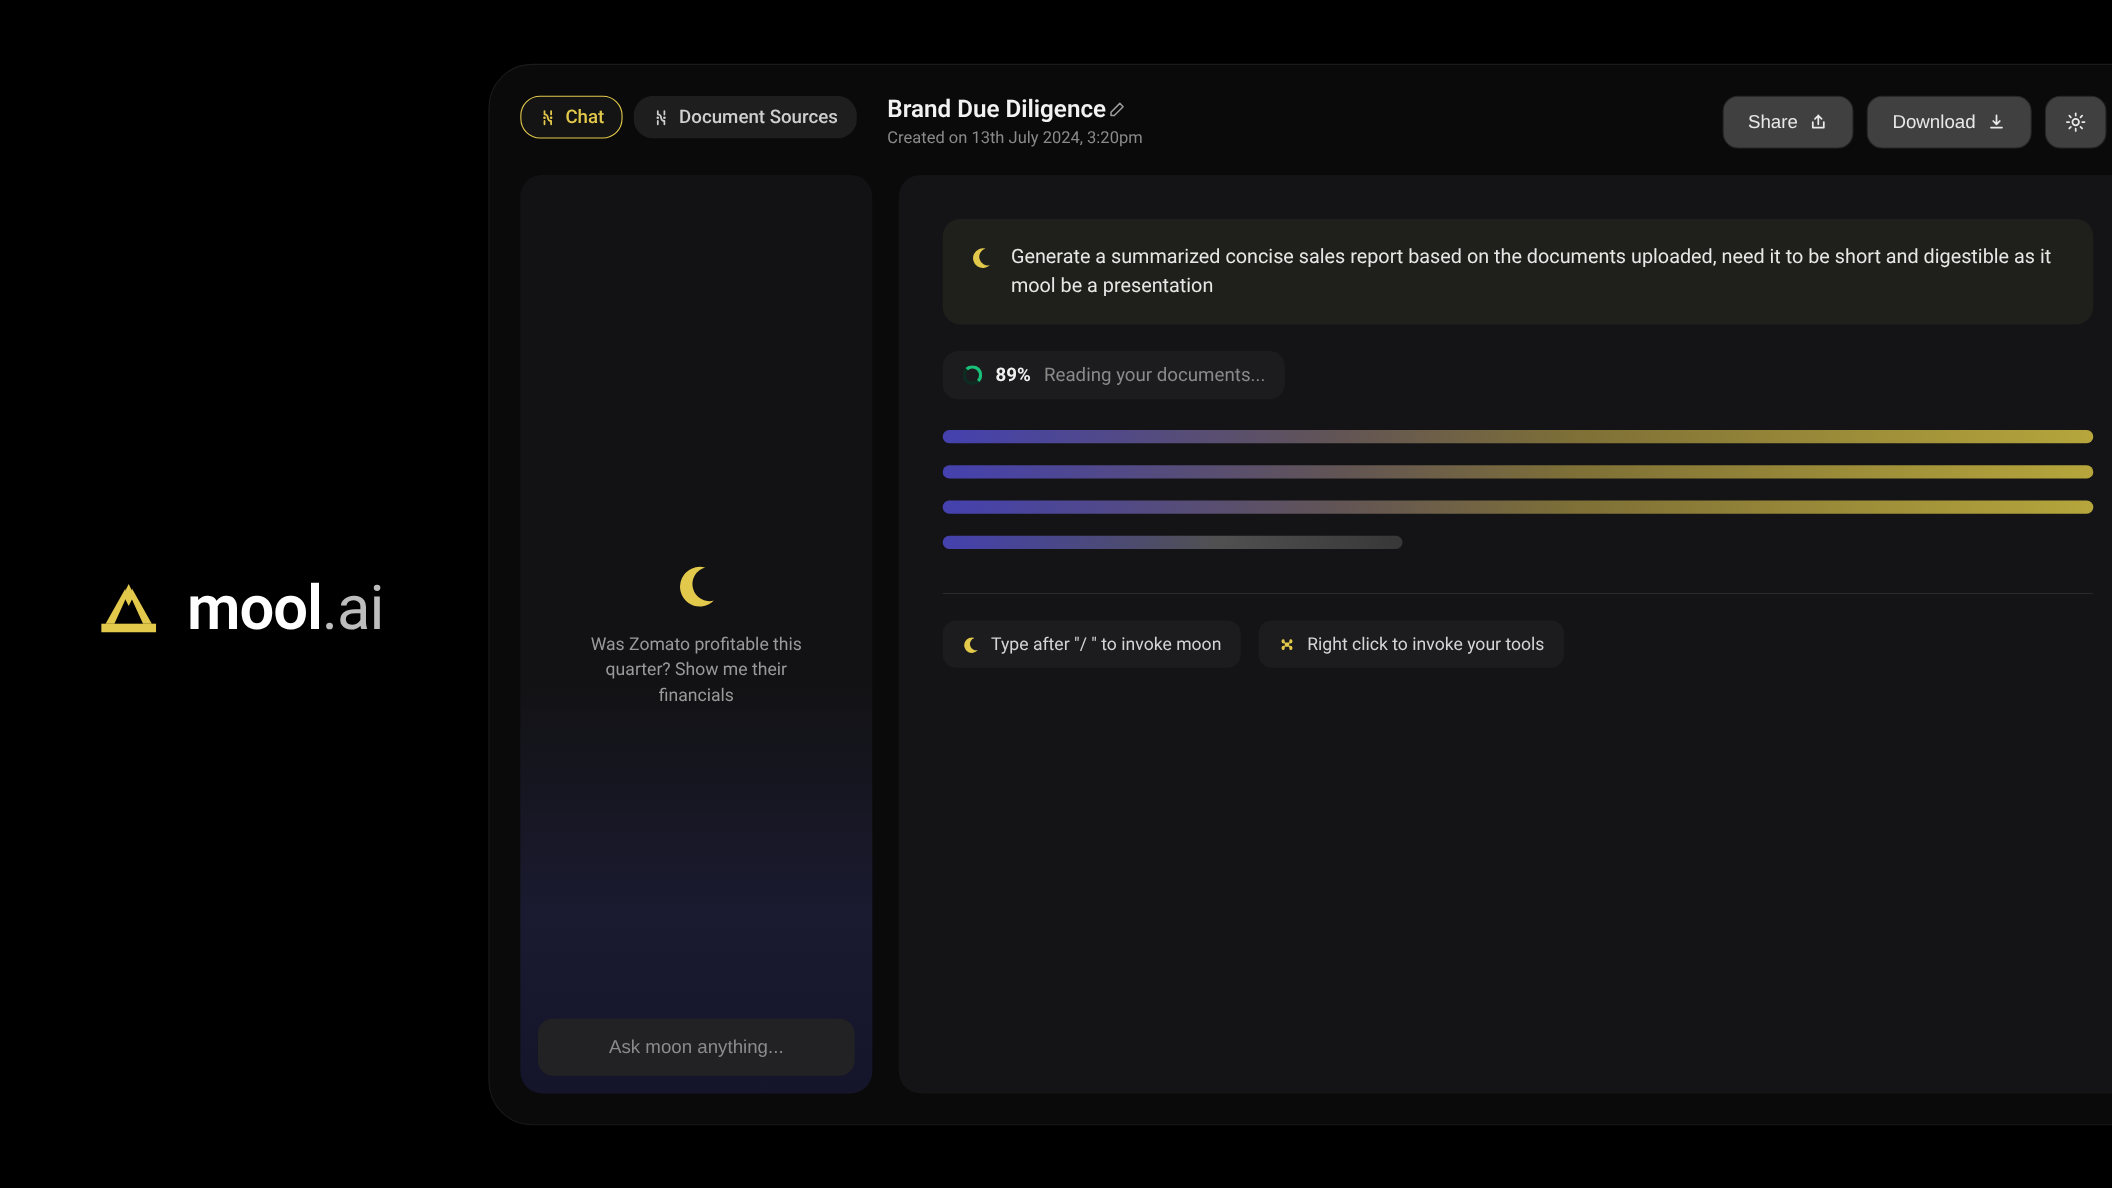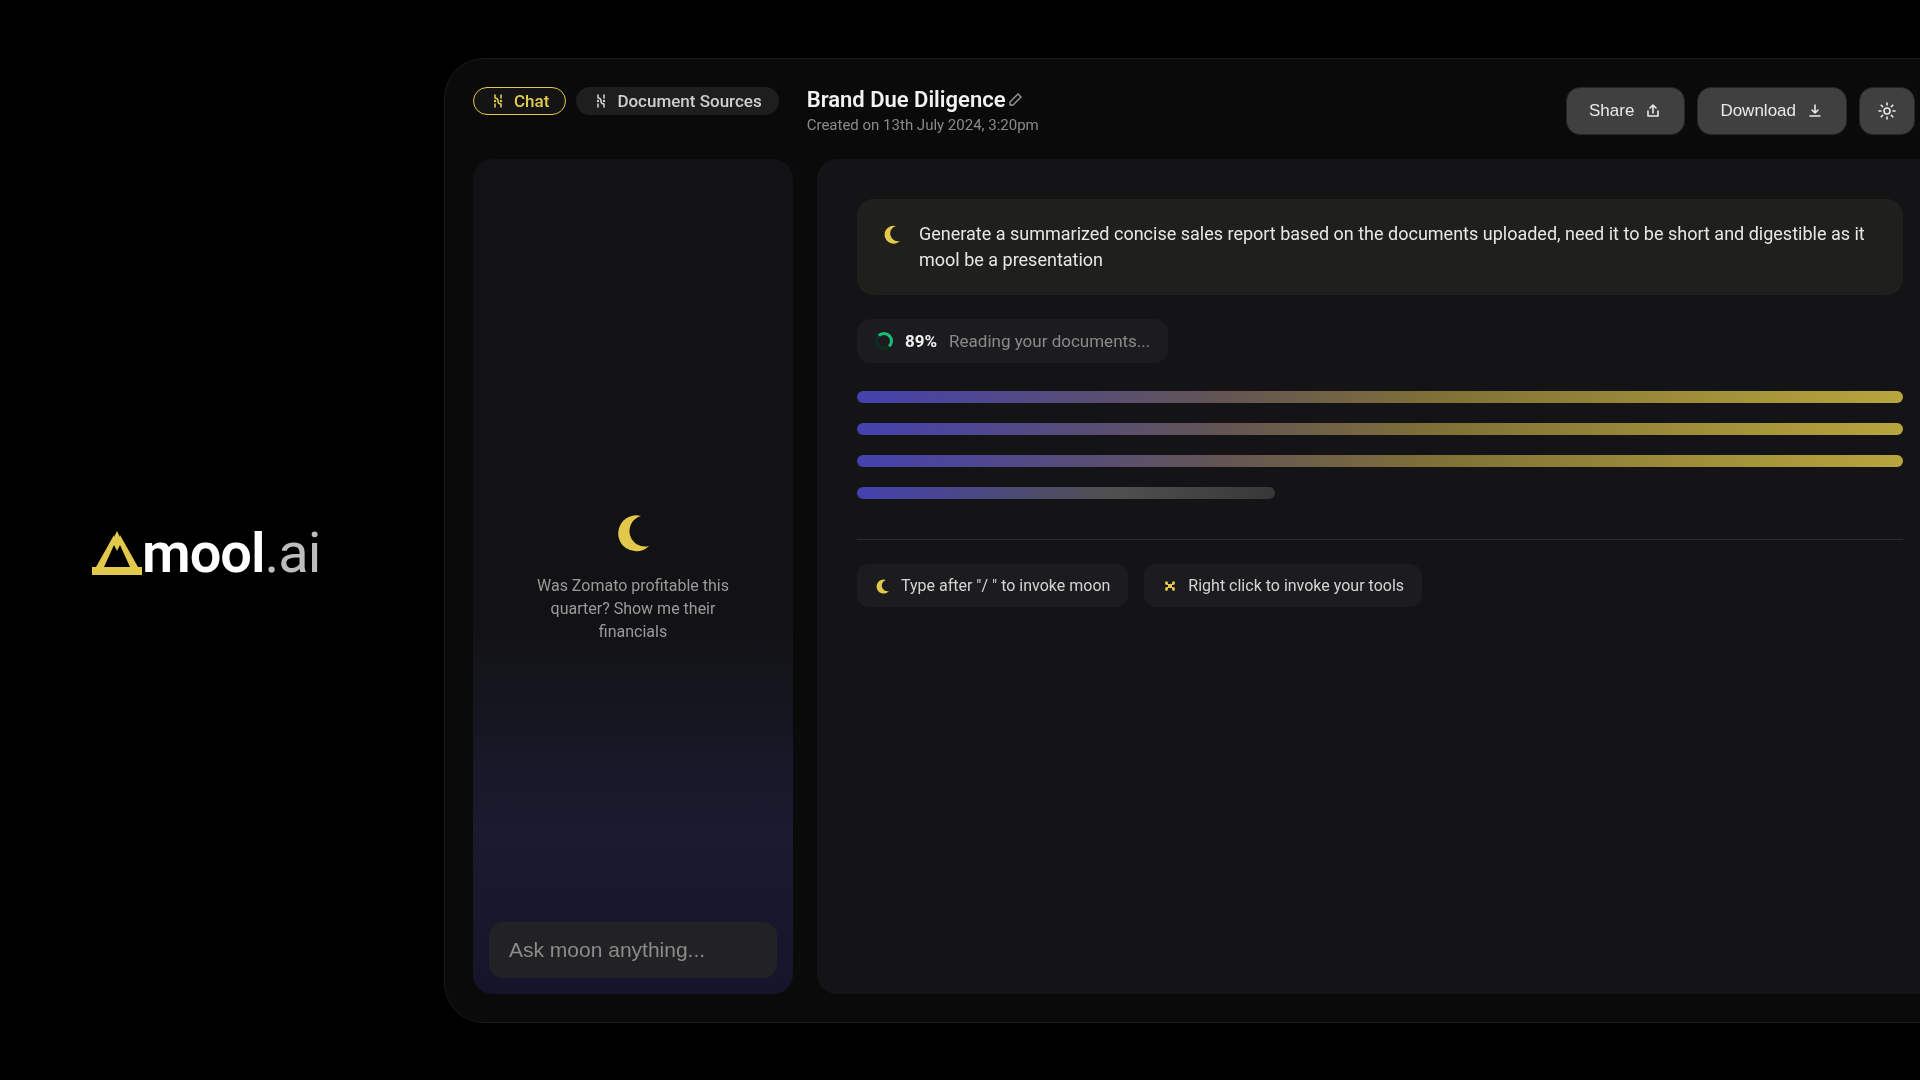--- a/index.html
+++ b/index.html
@@ -1,33 +1,33 @@
 <!DOCTYPE html>
 <html><head>
 <meta charset="utf-8">
 <style>
   * { box-sizing: border-box; margin: 0; padding: 0; }
   html, body { width: 1920px; height: 1080px; background: #000; font-family: -apple-system, BlinkMacSystemFont, 'Segoe UI', Roboto, sans-serif; color: #fff; overflow: hidden; }
   .stage { width: 1920px; height: 1080px; position: relative; }
 
   
-  .logo-wrap { position: absolute; left: 92px; top: 520px; display: flex; align-items: center; gap: 0; }
+  .logo-wrap { position: absolute; left: 92px; top: 520px; display: flex; align-items: center; gap: 28px; }
   .logo-mark { width: 50px; height: 44px; position: relative; }
   .logo-text { font-size: 56px; font-weight: 600; letter-spacing: -1px; color: #fff; }
   .logo-text .ai { color: #bdbdbd; font-weight: 400; }
 
   
   .app-window { position: absolute; left: 444px; top: 58px; width: 1500px; height: 965px; background: #0a0a0a; border: 1px solid #1a1a1a; border-top-left-radius: 40px; border-bottom-left-radius: 40px; overflow: hidden; }
   .app-inner { padding: 28px 0 28px 28px; height: 100%; display: flex; flex-direction: column; }
 
   .topbar { display: flex; align-items: flex-start; gap: 24px; margin-bottom: 24px; }
 
   
   .tabs { display: flex; gap: 10px; }
-  .tab { display: inline-flex; align-items: center; gap: 8px; height: 28px; padding: 0 16px; border-radius: 18px; font-size: 17px; font-weight: 500; cursor: pointer; }
+  .tab { display: inline-flex; align-items: center; gap: 8px; height: 39px; padding: 0 16px; border-radius: 18px; font-size: 17px; font-weight: 500; cursor: pointer; }
   .tab-active { background: #141414; border: 1px solid #E3C94B; color: #E3C94B; }
   .tab-inactive { background: #1e1e1e; border: 1px solid transparent; color: #cfcfcf; }
   .tab .ticon { width: 16px; height: 16px; display: inline-block; }
 
   
   .titleblock { margin-left: 4px; flex: 0 0 auto; }
   .title-row { display: flex; align-items: center; gap: 1px; }
   .doc-title { font-size: 22px; font-weight: 600; color: #f2f2f2; }
   .meta { font-size: 15px; color: #8a8a8a; margin-top: 4px; }
 
@@ -37,21 +37,21 @@
   .btn { display: inline-flex; align-items: center; gap: 10px; background: #404040; border: 1px solid #262626; color: #e9e9e9; height: 48px; padding: 0 22px; border-radius: 14px; font-size: 17px; cursor: pointer; }
   .iconbtn { width: 56px; justify-content: center; padding: 0; }
 
   
   .main { display: flex; gap: 24px; flex: 1; min-height: 0; }
 
   
   .chatpane { width: 320px; height: 100%; background: linear-gradient(180deg, #121214 0%, #121214 55%, #1a1a30 80%, #14142a 100%); border-radius: 20px; display: flex; flex-direction: column; align-items: center; justify-content: center; position: relative; padding: 24px; }
   .chatpane .moon-large { width: 44px; height: 44px; margin-bottom: 20px; }
   .chat-placeholder { text-align: center; color: #9a9a9a; font-size: 16px; line-height: 1.45; max-width: 220px; }
-  .chat-input { position: absolute; left: 16px; right: 16px; bottom: 16px; background: #222224; border: none; color: #9c9c9c; font-size: 21px; padding: 16px 20px; border-radius: 14px; outline: none; }
+  .chat-input { position: absolute; left: 16px; right: 16px; bottom: 16px; background: #222224; border: none; color: #9c9c9c; font-size: 17px; padding: 16px 20px; border-radius: 14px; outline: none; text-align: center; }
   .chat-input::placeholder { color: #8b8b8b; }
 
   
   .docpane { flex: 1; min-height: 0; background: #141416; border-top-left-radius: 20px; border-bottom-left-radius: 20px; padding: 40px 40px 40px 40px; }
   .prompt-box { display: flex; align-items: flex-start; gap: 16px; background: #1f1f1c; border-radius: 16px; padding: 22px 24px; }
   .prompt-box .mini-moon { flex: 0 0 18px; width: 22px; height: 22px; margin-top: 2px; }
   .prompt-text { font-size: 18px; line-height: 1.45; color: #e7e7e6; }
 
   .progress-pill { display: inline-flex; align-items: center; gap: 12px; background: #1c1c1e; border-radius: 14px; padding: 12px 18px; margin-top: 24px; }
   .spinner { width: 18px; height: 18px; border: 3px solid #0e2d22; border-top-color: #19c07a; border-right-color: #19c07a; border-radius: 50%; }

